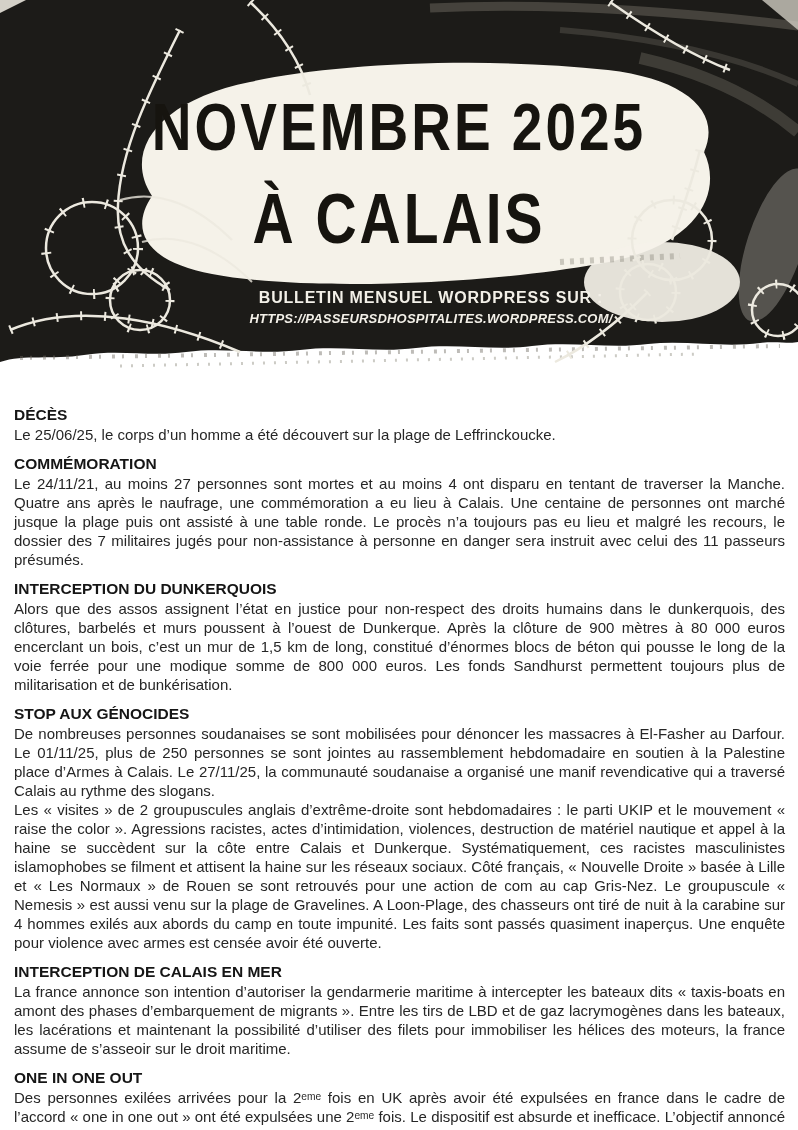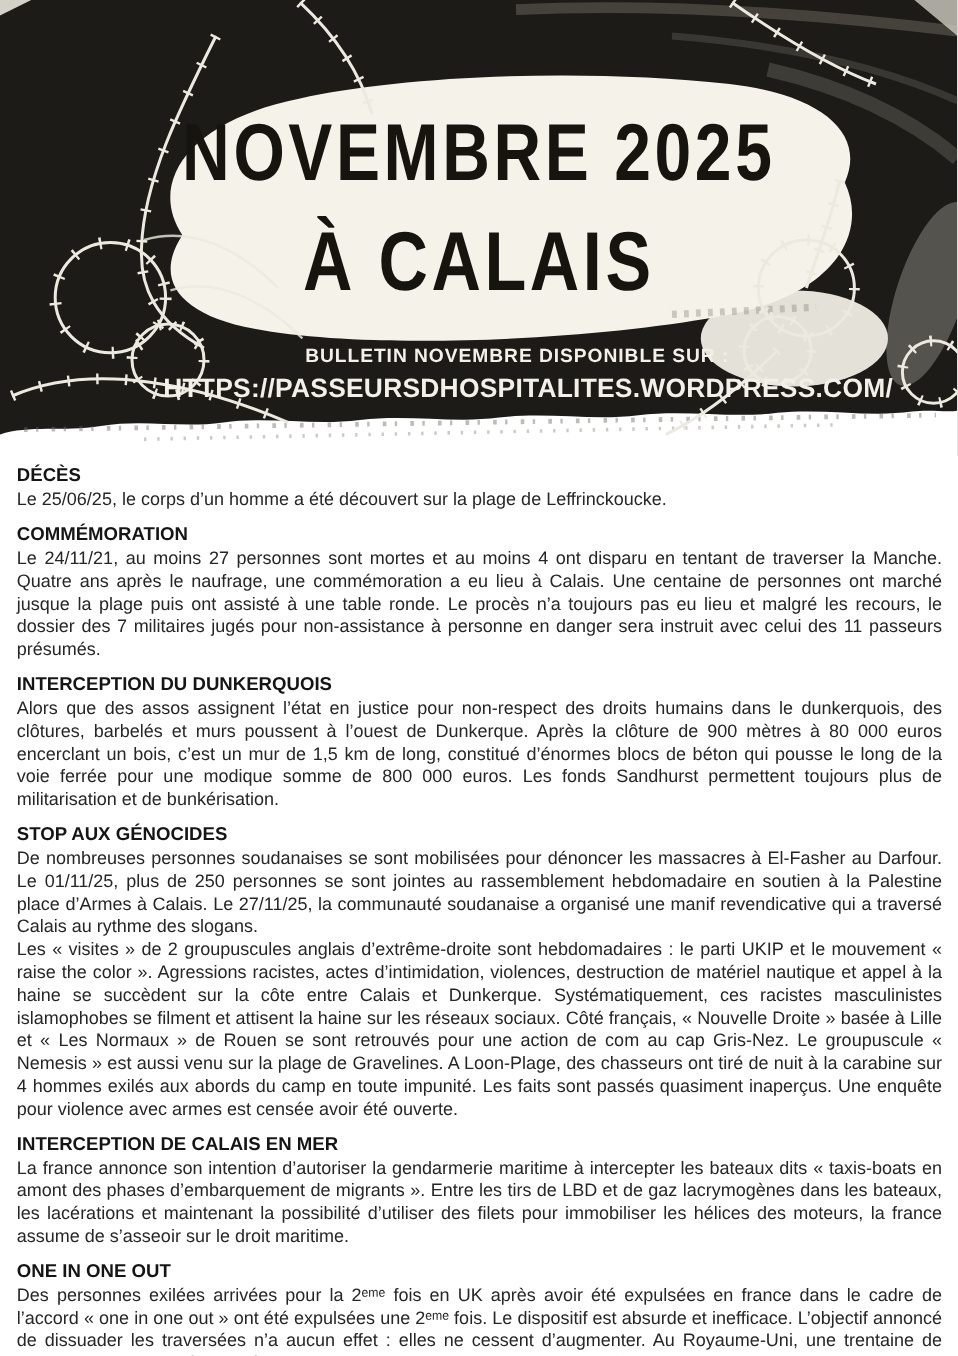--- a/index.html
+++ b/index.html
@@ -26,30 +26,30 @@
   .title-1 { top:88px;  font-size:55px; transform:scaleY(1.22); transform-origin:center top; }
   .title-2 { top:178px; font-size:57px; transform:scaleY(1.22); transform-origin:center top; }
 
   .subtitle {
     position:absolute; top:289px; left:136px; right:0;
     text-align:center;
     color:#f3f0e8;
     font-weight:700;
   }
   .subtitle .sub-label { font-size:16px; letter-spacing:0.8px; }
-  .subtitle .sub-url   { font-size:22px; letter-spacing:0.2px; margin-top:4px; cursor:pointer; }
+  .subtitle .sub-url   { font-size:13px; letter-spacing:0.2px; margin-top:4px; cursor:pointer;font-style:italic; }
 
   
   .content { padding:6px 13px 24px 14px; }
   .sec h2 {
     margin:11px 0 1px 0;
     font-size:15.5px; font-weight:700;
     color:#151515; letter-spacing:0;
   }
-  .sec:first-child h2 { margin-top:2px; }
+  .sec:first-child h2 { margin-top:20px; }
   .sec p {
     margin:0;
     font-size:15px; line-height:19px;
     color:#262626;
     text-align:justify;
   }
 </style>
 </head>
 <body>
 
@@ -103,21 +103,21 @@
         <path d="M610,2 C650,30 690,55 730,70" stroke-width="9" stroke-dasharray="2 20"></path>
         <circle cx="778" cy="310" r="26" stroke-width="2.5"></circle>
         <circle cx="778" cy="310" r="26" stroke-width="9" stroke-dasharray="2 15"></circle>
       </g>
     </svg>
 
     <div class="title-line title-1">NOVEMBRE 2025</div>
     <div class="title-line title-2">À CALAIS</div>
 
     <div class="subtitle">
-      <div class="sub-label">BULLETIN NOVEMBRE DISPONIBLE SUR :</div>
+      <div class="sub-label">BULLETIN MENSUEL WORDPRESS SUR :</div>
       <div class="sub-url">HTTPS://PASSEURSDHOSPITALITES.WORDPRESS.COM/</div>
     </div>
   </div>
 
   <div class="content">
 
     <div class="sec">
       <h2>DÉCÈS</h2>
       <p>Le 25/06/25, le corps d’un homme a été découvert sur la plage de Leffrinckoucke.</p>
     </div>

